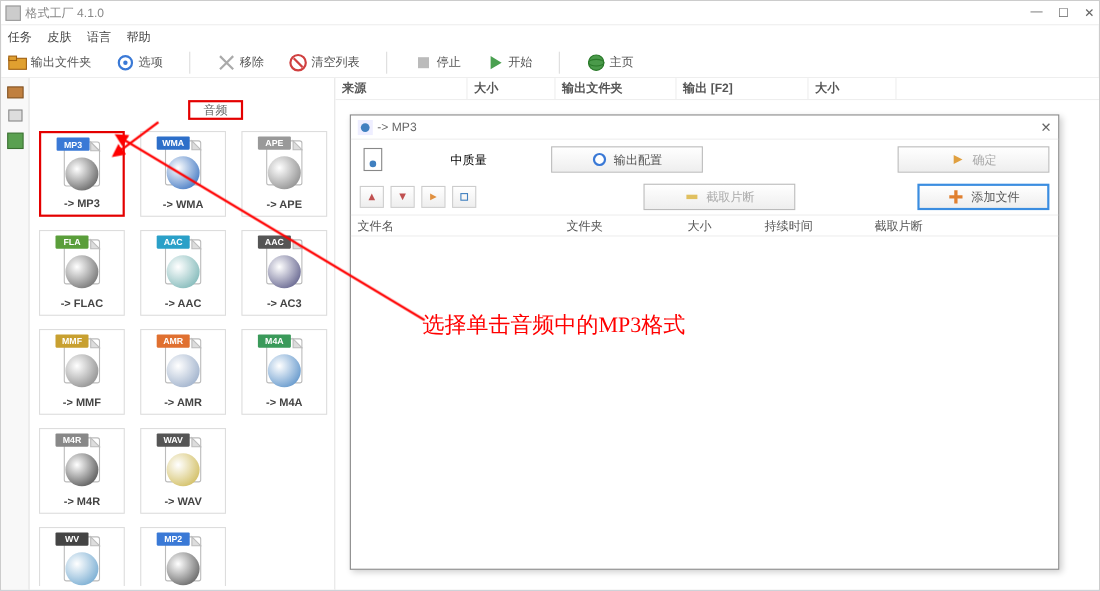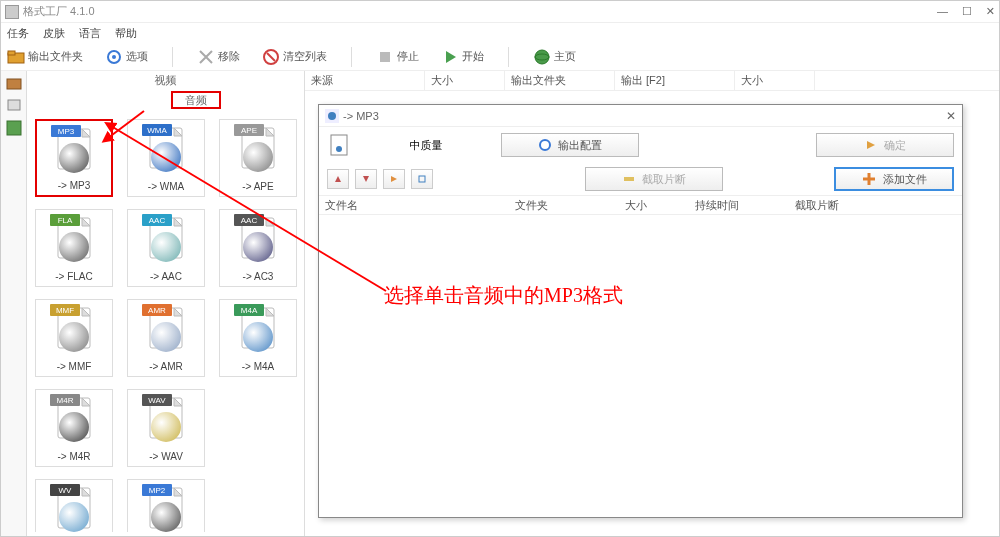--- a/index.html
+++ b/index.html
@@ -25,28 +25,28 @@
 .sidebar-tabs .tab-icon { width: 18px; height: 18px; cursor: pointer; }
 
 .format-panel { width: 278px; background: #fff; position: relative; border-right: 1px solid #ddd; }
 .category-label { text-align: center; font-size: 11px; color: #666; padding: 2px 0; }
 .category-audio { position: absolute; left: 144px; top: 20px; width: 50px; height: 18px; border: 2px solid #e40000; display: flex; align-items: center; justify-content: center; font-size: 11px; color: #666; }
 .format-grid { position: absolute; top: 48px; left: 8px; right: 4px; bottom: 4px; overflow-y: auto; }
 .format-grid::-webkit-scrollbar { width: 14px; }
 .format-grid::-webkit-scrollbar-thumb { background: #ccc; }
 .format-grid::-webkit-scrollbar-track { background: #f0f0f0; }
 .format-row { display: flex; gap: 14px; margin-bottom: 12px; }
-.format-item { width: 78px; height: 78px; border: 1px solid #ddd; display: flex; flex-direction: column; align-items: center; justify-content: flex-end; padding: 4px; cursor: pointer; font-size: 10px; color: #444; background: #fff; position: relative; }
+.format-item { width: 78px; height: 78px; border: 1px solid #ddd; display: flex; flex-direction: column; align-items: center; justify-content: flex-end; padding: 4px; cursor: pointer; font-size: 10px; color: #444; background: #fff; position: relative; font-weight: bold; }
 .format-item.selected { border: 2px solid #e40000; }
 .format-item .file-icon { position: absolute; top: 6px; width: 44px; height: 44px; }
 .format-item .badge { position: absolute; top: 4px; left: 14px; width: 30px; height: 12px; font-size: 8px; color: #fff; display: flex; align-items: center; justify-content: center; border-radius: 1px; }
 .format-item .circle { width: 30px; height: 30px; border-radius: 50%; position: absolute; top: 22px; }
 
 .right-panel { flex: 1; background: #fff; position: relative; }
-.list-header { height: 20px; display: flex; border-bottom: 1px solid #eee; font-size: 11px; color: #555; }
+.list-header { height: 20px; display: flex; border-bottom: 1px solid #eee; font-size: 11px; color: #555; font-weight: bold; }
 .list-header div { padding: 2px 6px; border-right: 1px solid #eee; }
 
 
 .dialog { position: absolute; left: 318px; top: 104px; width: 645px; height: 414px; background: #fff; border: 1px solid #888; box-shadow: 2px 2px 6px rgba(0,0,0,0.2); }
 .dialog .d-titlebar { height: 22px; display: flex; align-items: center; padding: 0 6px; font-size: 11px; color: #666; border-bottom: 1px solid #eee; }
 .dialog .d-titlebar .d-icon { width: 14px; height: 14px; margin-right: 4px; }
 .dialog .d-titlebar .d-close { margin-left: auto; cursor: pointer; font-size: 12px; }
 .dialog .d-top { height: 36px; display: flex; align-items: center; padding: 0 8px; gap: 10px; }
 .dialog .btn { height: 24px; border: 1px solid #bbb; background: linear-gradient(#fff,#eee); display: flex; align-items: center; justify-content: center; gap: 6px; font-size: 11px; color: #555; cursor: pointer; }
 .dialog .btn.disabled { color: #aaa; }
@@ -155,21 +155,20 @@
           </svg></div>
       <div class="tab-icon"><svg width="18" height="18">
             <rect x="3" y="3" width="12" height="10" fill="#ddd" stroke="#888"></rect>
           </svg></div>
       <div class="tab-icon"><svg width="18" height="18">
             <rect x="2" y="2" width="14" height="14" fill="#5aa050" stroke="#3a7030"></rect>
           </svg></div>
     </div>
 
     <div class="format-panel">
-      <div class="category-label">视频</div>
       <div class="category-audio">
           <span>音频</span>
         </div>
       <div class="format-grid" id="format-grid">
           <div class="format-row">
             <div class="format-item selected">
               <svg class="file-icon" width="44" height="44">
                 <rect x="6" y="2" width="32" height="40" rx="2" fill="#fff" stroke="#bbb"></rect>
                 <polygon points="30,2 38,10 30,10" fill="#ddd" stroke="#bbb"></polygon>
               </svg>

